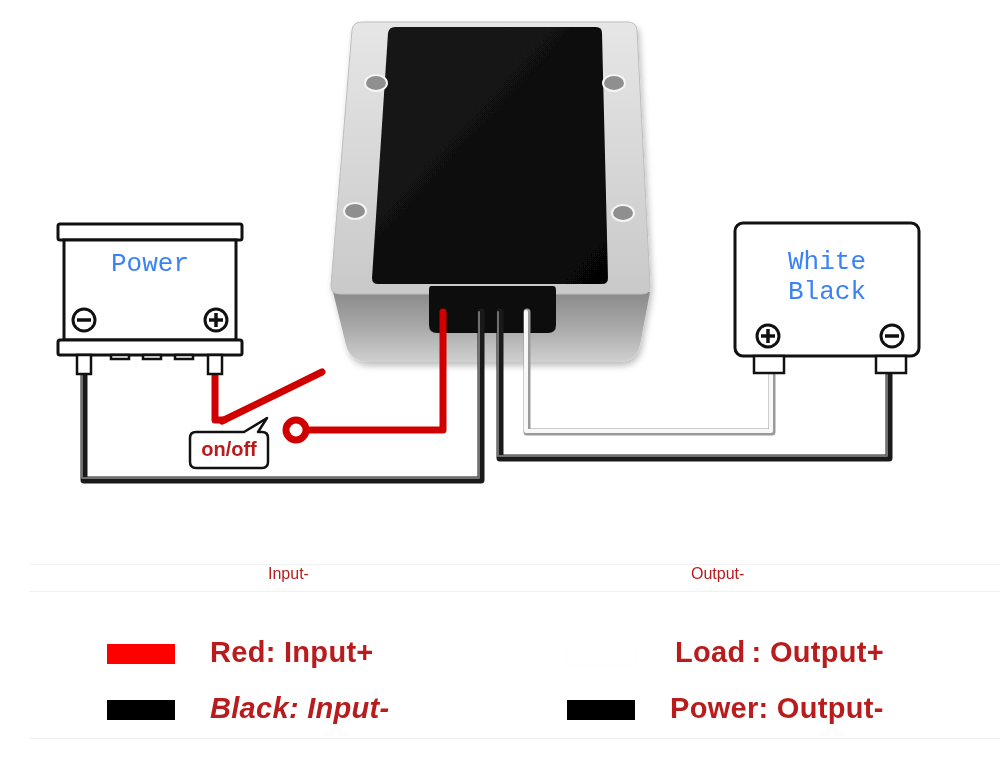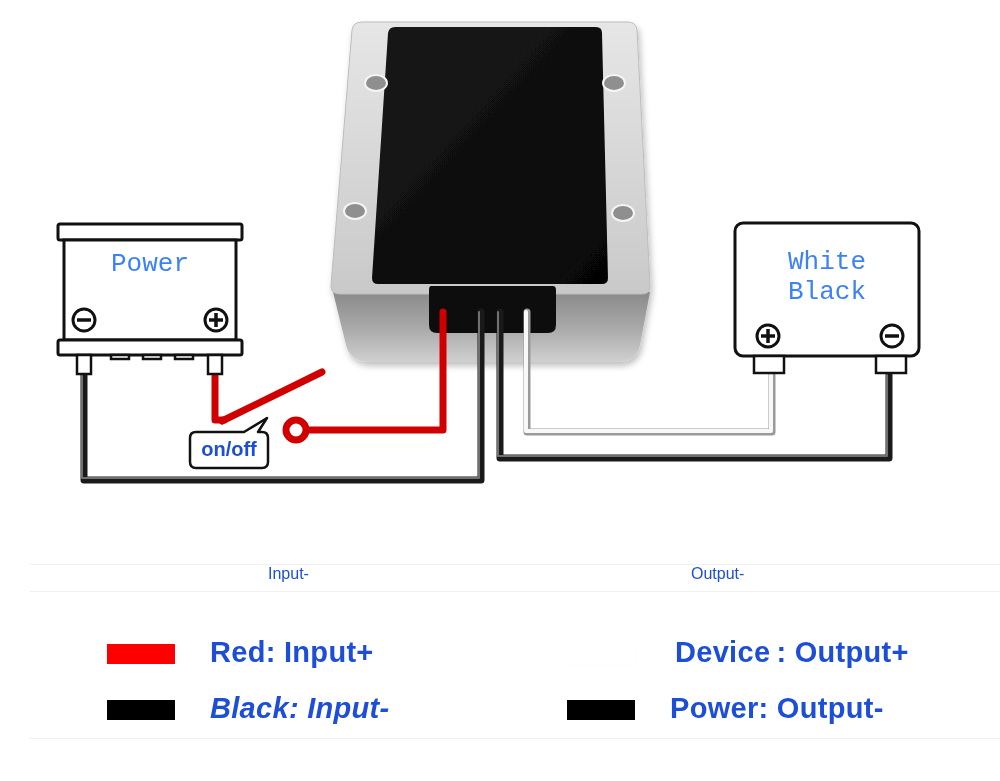--- a/index.html
+++ b/index.html
@@ -1,18 +1,18 @@
 <!DOCTYPE html>
 <html><head>
   <meta charset="utf-8">
   <style>
     html, body { margin: 0; padding: 0; background: #ffffff; }
     body { width: 1000px; height: 781px; position: relative; overflow: hidden; font-family: "Liberation Sans", sans-serif; }
     #stage { position: absolute; left: 0; top: 0; width: 1000px; height: 781px; }
-    .lbl { position: absolute; color: #1d4ed8; font-family: "Liberation Sans", sans-serif; white-space: nowrap; }
+    .lbl { position: absolute; color: #b91c1c; font-family: "Liberation Sans", sans-serif; white-space: nowrap; }
     .box-title { font-size: 26px; line-height: 30px; text-align: center; color: #3b82f6; font-family: Liberation Mono, monospace; }
     .legend-head { font-size: 16px; }
     .legend-text { font-size: 29px; font-weight: bold; letter-spacing: 0.3px; margin-left: 8px; }
     .swatch { position: absolute; width: 68px; height: 20px; }
     .hr { position: absolute; left: 30px; width: 970px; height: 1px; background: #f1f1f1; }
   </style>
 </head>
 <body>
 
 <div id="stage">
@@ -143,20 +143,20 @@
     <div>
       <div class="swatch" style="left:107px;top:644px;background:#ff0000;"></div>
       <div class="lbl legend-text" style="left:202px;top:636px;">Red: Input+</div>
     </div>
     <div>
       <div class="swatch" style="left:107px;top:700px;background:#000;"></div>
       <div class="lbl legend-text" style="left:202px;top:692px;font-style:italic;">Black: Input-</div>
     </div>
     <div>
       <div class="swatch" style="left:567px;top:644px;background:#fff;box-shadow:0 0 1px #f0f0f0;"></div>
-      <div class="lbl legend-text" style="left:667px;top:636px;">Device : Output+</div>
+      <div class="lbl legend-text" style="left:667px;top:636px;">Load : Output+</div>
     </div>
     <div>
       <div class="swatch" style="left:567px;top:700px;background:#000;"></div>
       <div class="lbl legend-text" style="left:662px;top:692px;">Power: Output-</div>
     </div>
   </div>
 </div>
 
 </body></html>

